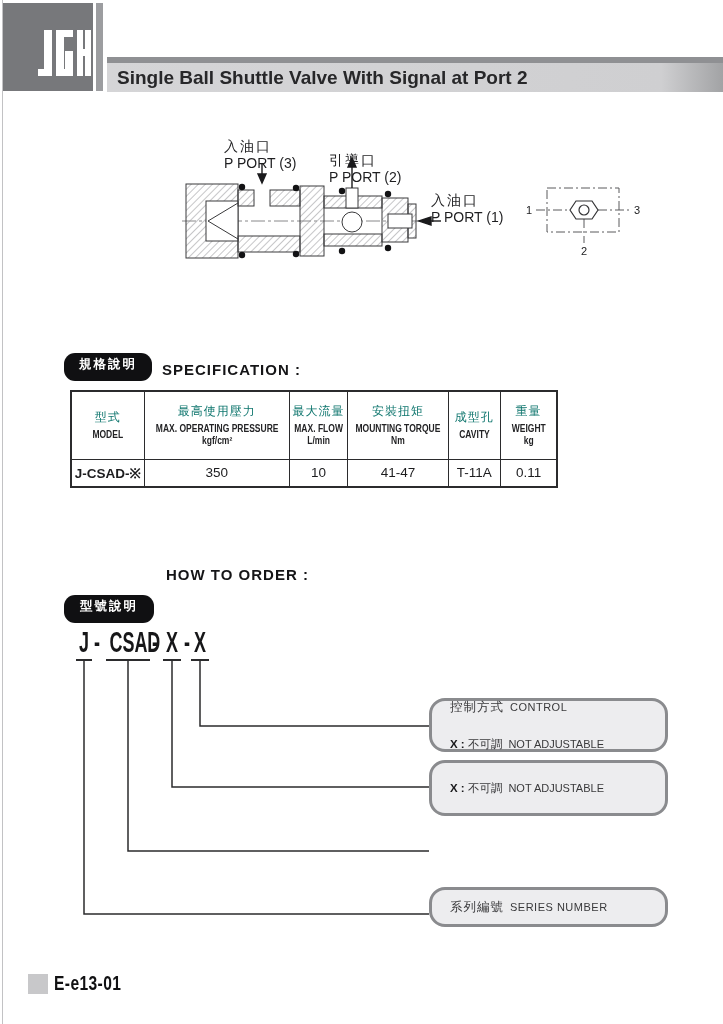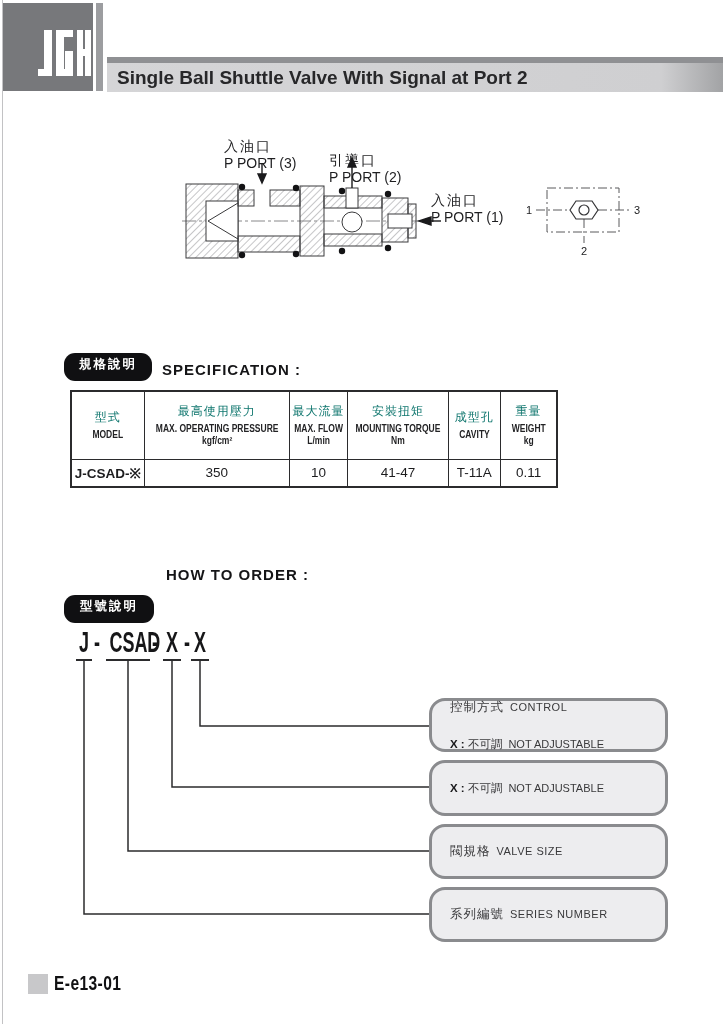--- a/index.html
+++ b/index.html
@@ -59,21 +59,21 @@
   .callout { position:absolute; left:429px; width:239px; border:3px solid #8a8b8e; border-radius:16px;
     background:#ededef; padding-left:18px; display:flex; flex-direction:column; justify-content:center; gap:21px; }
   .callout .l1 { font-size:12.5px; color:#39393b; letter-spacing:1px; white-space:nowrap; }
   .callout .l1 .en { font-size:11px; letter-spacing:0.5px; margin-left:6px; }
   .callout .l2 { font-size:11.5px; color:#39393b; white-space:nowrap; }
   .callout .l2 .x { font-weight:bold; color:#19191b; }
   .callout .l2 .en { font-size:11px; margin-left:6px; }
   .co-1 { top:698px; height:54px; }
   .co-2 { top:760px; height:56px; }
   .co-3 { top:824px; height:55px; }
-  .co-4 { top:887px; height:55px; }
+  .co-4 { top:887px; height:40px; }
 
   
   .footer-square { position:absolute; left:28px; top:974px; width:20px; height:20px; background:#c8c8ca; }
   .footer-code { position:absolute; left:54px; top:972px; font-size:20px; font-weight:800; color:#111113;
     transform:scaleX(0.78); transform-origin:left center; letter-spacing:0.5px; white-space:nowrap; }
 </style>
 </head>
 <body>
 
 <div class="page">
@@ -255,22 +255,19 @@
     </g>
   </svg>
 
   <div class="callout co-1">
     <div class="l1"><span>控制方式</span><span class="en">CONTROL</span></div>
     <div class="l2"><span class="x">X :</span> <span>不可調</span><span class="en">NOT ADJUSTABLE</span></div>
   </div>
   <div class="callout co-2">
     <div class="l2"><span class="x">X :</span> <span>不可調</span><span class="en">NOT ADJUSTABLE</span></div>
   </div>
-  <div class="callout co-3">
-    <div class="l1"><span>閥規格</span><span class="en">VALVE SIZE</span></div>
-  </div>
   <div class="callout co-4">
     <div class="l1"><span>系列編號</span><span class="en">SERIES NUMBER</span></div>
   </div>
 
   <div class="footer-square"></div>
   <div class="footer-code">E-e13-01</div>
 </div>
 
 </body></html>

